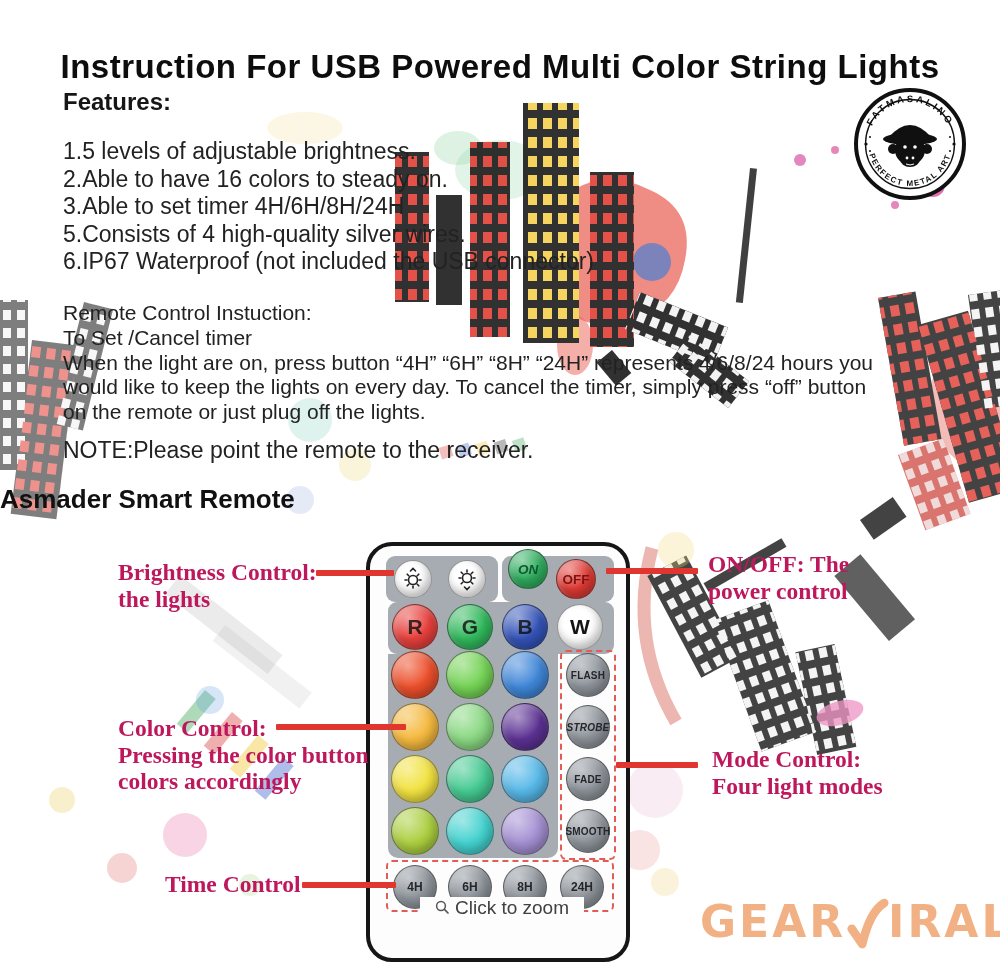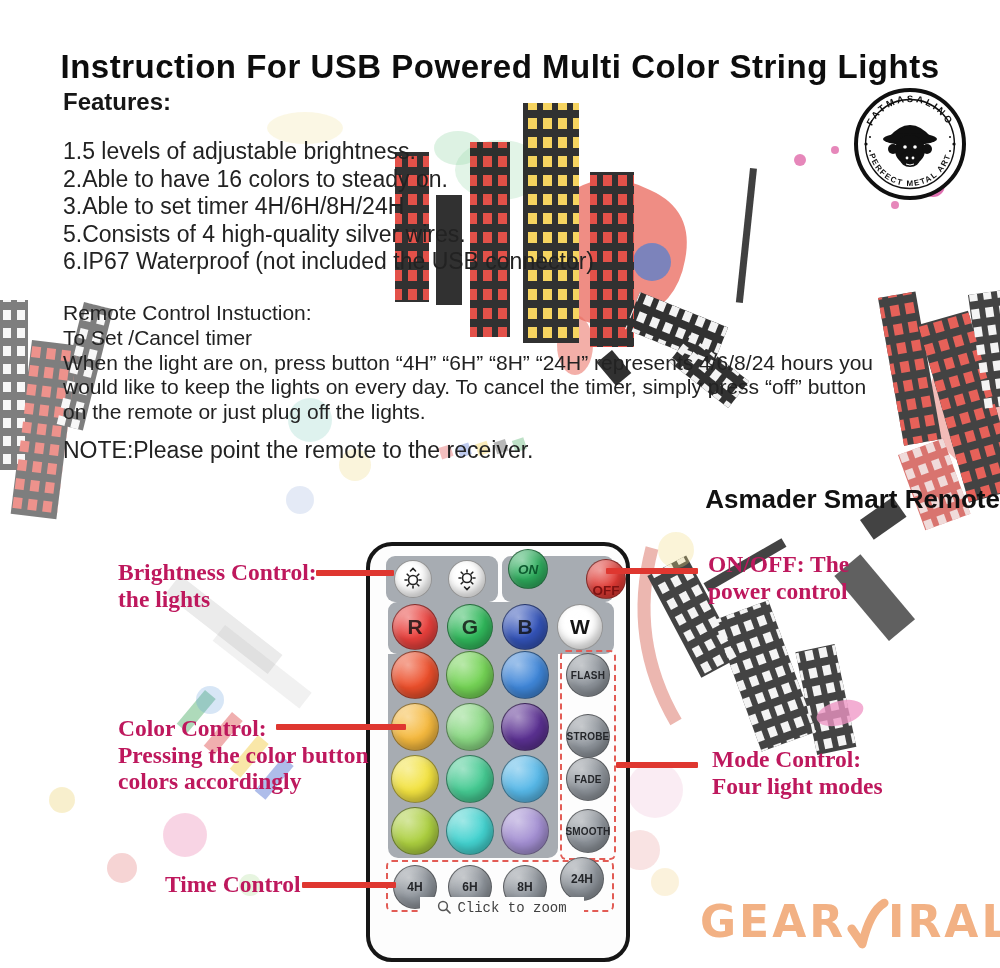--- a/index.html
+++ b/index.html
@@ -10,21 +10,21 @@
   .bg{position:absolute;left:0;top:0;z-index:0;pointer-events:none}
 
   .page-title{
     position:absolute;left:0;top:26px;width:1000px;text-align:center;z-index:2;
     font-size:33px;font-weight:bold;color:#0d0d0d;letter-spacing:.5px;white-space:nowrap;
   }
   .features-heading{position:absolute;left:63px;top:88px;z-index:2;font-size:24px;font-weight:bold;color:#161616}
   .features-list{position:absolute;left:63px;top:138px;z-index:2;font-size:23px;line-height:27.6px;color:#222}
   .instructions{position:absolute;left:63px;top:301px;z-index:2;font-size:21px;line-height:24.8px;color:#222;white-space:nowrap}
   .note-line{position:absolute;left:63px;top:437px;z-index:2;font-size:23px;color:#222}
-  .remote-heading{position:absolute;left:0;top:484px;width:1000px;text-align:right;z-index:2;font-size:26px;font-weight:bold;color:#111}
+  .remote-heading{position:absolute;left:0;top:484px;width:1000px;text-align:left;z-index:2;font-size:26px;font-weight:bold;color:#111}
 
   
   .remote{
     position:absolute;left:366px;top:542px;width:264px;height:420px;z-index:3;
     box-sizing:border-box;border:4px solid #161616;border-radius:26px;background:#fdfdfd;
   }
   .panel{position:absolute;border-radius:9px;background:#a7acb2}
   .panel-tl{left:16px;top:10px;width:112px;height:46px}
   .panel-tr{left:132px;top:10px;width:112px;height:46px}
   .panel-row1{left:18px;top:56px;width:226px;height:52px}
@@ -46,21 +46,21 @@
   .modebtn{width:44px;height:44px;font-size:10px;letter-spacing:.2px}
   .timerbtn{width:44px;height:44px;font-size:12px}
 
   .dashed{position:absolute;border:2px dashed #e25c55;border-radius:6px;box-sizing:border-box}
   .modes-box{left:190px;top:104px;width:56px;height:210px}
   .timers-box{left:16px;top:314px;width:228px;height:52px}
 
   .zoom-hint{
     position:absolute;left:50px;top:351px;width:164px;height:21px;z-index:5;
     display:flex;align-items:center;justify-content:center;gap:5px;background:#fdfdfd;
-    font-size:14px;color:#414141;font-family:Liberation Mono, monospace;
+    font-size:19px;color:#414141;
   }
 
   
   .red-line{position:absolute;height:6px;background:var(--accent,#df3730);z-index:5;border-radius:1px}
   .ann{position:absolute;z-index:4;font-family:"Liberation Serif",serif;font-weight:700;
        font-size:23.5px;line-height:26.5px;color:#be185d;white-space:nowrap}
 
   
   .logo{position:absolute;left:852px;top:86px;z-index:2}
   .watermark{
@@ -289,21 +289,21 @@
         <line x1="8.8" y1="7.8" x2="7.2" y2="6.2"></line>
           <line x1="17.2" y1="16.2" x2="18.8" y2="17.8"></line>
         <line x1="8.8" y1="16.2" x2="7.2" y2="17.8"></line>
       </g>
     </svg>
   </div>
 
   <div class="rbtn pbtn on" style="left: 138px; top: 3px; background-color: rgb(47, 174, 94); font-style: italic;">
     <span>ON</span>
   </div>
-  <div class="rbtn pbtn off" style="left: 216px; top: 13px; background-color: rgb(224, 58, 52); align-items: flex-end;">
+  <div class="rbtn pbtn off" style="left: 186px; top: 13px; background-color: rgb(224, 58, 52);">
     <span>OFF</span>
   </div>
 
   <div class="dashed modes-box"></div>
   <div class="dashed timers-box"></div>
 
 <div class="rbtn rgbw" style="left: 22px; top: 58px; background-color: rgb(232, 64, 60);">
       <span>R</span>
     </div>
     <div class="rbtn rgbw" style="left: 77px; top: 58px; background-color: rgb(49, 185, 92);">
@@ -321,27 +321,27 @@
     <div class="rbtn cbtn" style="left: 21px; top: 157px; background-color: rgb(245, 185, 62);"></div>
     <div class="rbtn cbtn" style="left: 76px; top: 157px; background-color: rgb(138, 216, 131);"></div>
     <div class="rbtn cbtn" style="left: 131px; top: 157px; background-color: rgb(91, 49, 146);"></div>
     <div class="rbtn cbtn" style="left: 21px; top: 209px; background-color: rgb(242, 226, 64);"></div>
     <div class="rbtn cbtn" style="left: 76px; top: 209px; background-color: rgb(69, 202, 146);"></div>
     <div class="rbtn cbtn" style="left: 131px; top: 209px; background-color: rgb(87, 184, 232);"></div>
     <div class="rbtn cbtn" style="left: 21px; top: 261px; background-color: rgb(172, 207, 63);"></div>
     <div class="rbtn cbtn" style="left: 76px; top: 261px; background-color: rgb(67, 210, 207);"></div>
     <div class="rbtn cbtn" style="left: 131px; top: 261px; background-color: rgb(163, 143, 210);"></div>
     <div class="rbtn graybtn modebtn" style="left: 196px; top: 107px; background-color: rgb(142, 148, 155);">FLASH</div>
-    <div class="rbtn graybtn modebtn" style="left: 196px; top: 168px; background-color: rgb(142, 148, 155);">STROBE</div>
+    <div class="rbtn graybtn modebtn" style="left: 196px; top: 159px; background-color: rgb(142, 148, 155); font-style: italic;">STROBE</div>
     <div class="rbtn graybtn modebtn" style="left: 196px; top: 211px; background-color: rgb(142, 148, 155);">FADE</div>
     <div class="rbtn graybtn modebtn" style="left: 196px; top: 263px; background-color: rgb(142, 148, 155);">SMOOTH</div>
     <div class="rbtn graybtn timerbtn" style="left: 23px; top: 319px; background-color: rgb(142, 148, 155);">4H</div>
     <div class="rbtn graybtn timerbtn" style="left: 78px; top: 319px; background-color: rgb(142, 148, 155);">6H</div>
     <div class="rbtn graybtn timerbtn" style="left: 133px; top: 319px; background-color: rgb(142, 148, 155);">8H</div>
-    <div class="rbtn graybtn timerbtn" style="left: 190px; top: 311px; background-color: rgb(142, 148, 155);">24H</div>
+    <div class="rbtn graybtn timerbtn" style="left: 190px; top: 319px; background-color: rgb(142, 148, 155);">24H</div>
     <div class="zoom-hint">
     <svg width="15" height="15" viewBox="0 0 15 15">
       <circle cx="6" cy="6" r="4.4" stroke="#555" stroke-width="1.5" fill="none"></circle>
       <line x1="9.4" y1="9.4" x2="13" y2="13" stroke="#555" stroke-width="1.7" stroke-linecap="round"></line>
     </svg>
     <span>Click to zoom</span>
   </div>
   </div>
 
 <div class="red-line" style="left:316px;top:570px;width:78px"></div>

